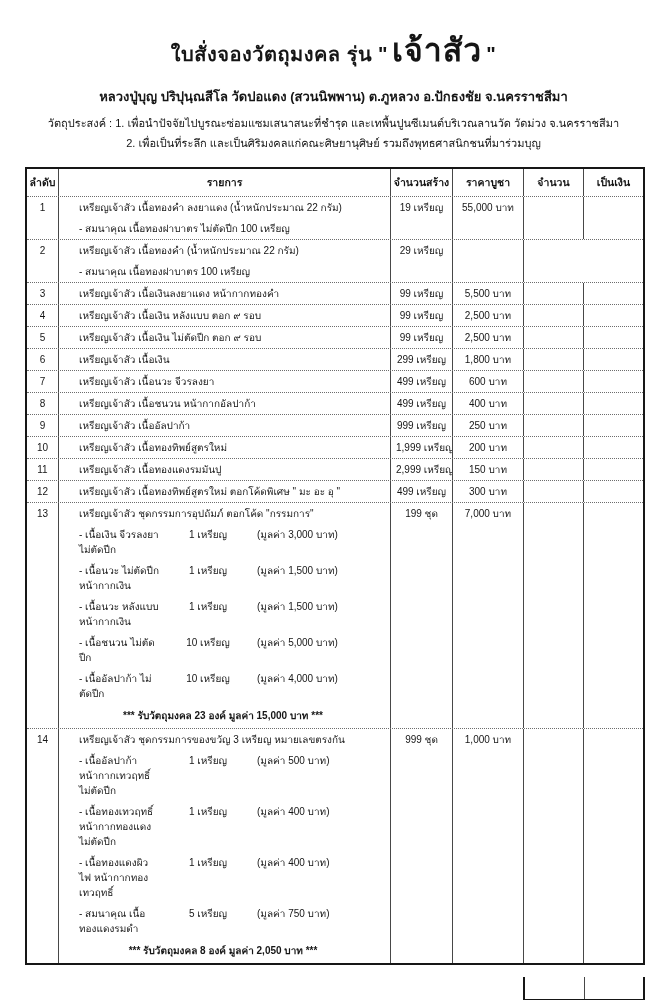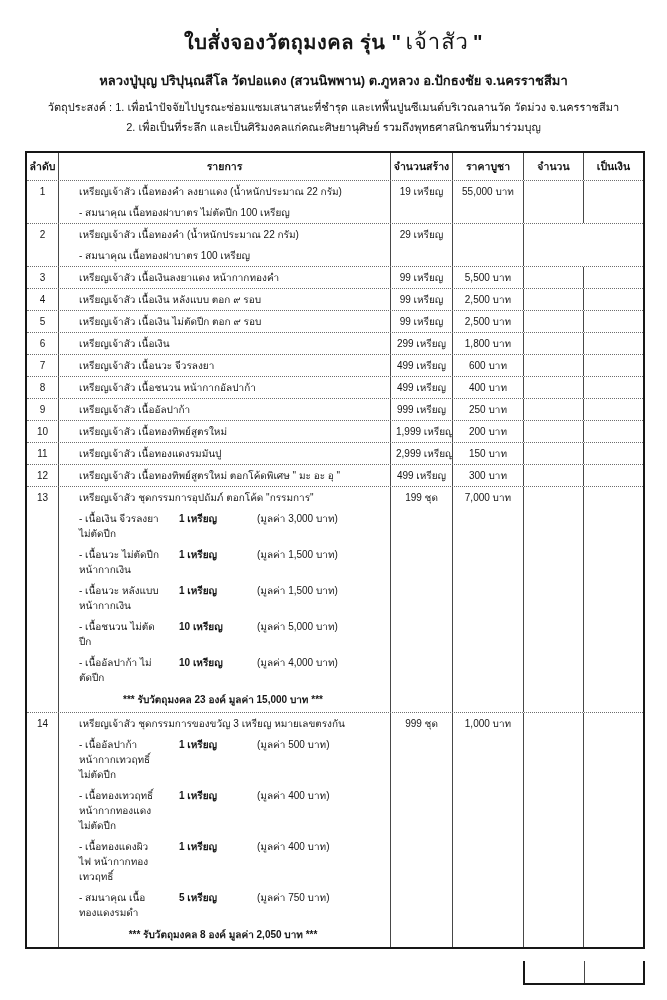--- a/index.html
+++ b/index.html
@@ -4,40 +4,40 @@
 <style>
   * { margin:0; padding:0; box-sizing:border-box; }
   html,body { background:#e8e8e8; }
   .page {
     width:667px; height:1000px; margin:0 auto; background:#ffffff;
     font-family:"Liberation Sans", sans-serif; color:#151515;
     overflow:hidden; position:relative;
   }
   
   .title { text-align:center; padding-top:24px; font-size:20px; font-weight:bold; letter-spacing:.5px; }
-  .title .brand { font-size:22px; font-weight:400; letter-spacing:1px; padding:0 4px; }
+  .title .brand { font-size:32px; font-weight:700; letter-spacing:1px; padding:0 4px; }
   .temple { text-align:center; font-weight:bold; font-size:13px; margin-top:11px; }
   .purpose { text-align:center; font-size:11px; margin-top:8px; line-height:1.6; }
   .purpose div { margin-top:2px; }
   
   .table {
     margin:15px 22px 12px 25px; width:620px;
     border:2px solid #161616; font-size:10px;
   }
   .trow { display:grid; grid-template-columns:31px 332px 62px 71px 60px 60px; }
   .trow + .trow { border-top:1px dotted #6d6d6d; }
   .c { border-left:1px solid #474747; padding:3px 5px; line-height:15px; }
   .c:first-child { border-left:none; }
   .hrow .c { font-weight:bold; text-align:center; font-size:10.5px; padding:6px 2px; }
   .no { text-align:center; }
   .qty, .price { text-align:center; white-space:nowrap; }
   .desc { padding-left:20px; }
   .subline { margin-top:6px; }
   .itemrow { display:grid; grid-template-columns:1fr 58px 128px; column-gap:20px; margin-top:6px; }
-  .itemrow .iqty { text-align:left; white-space:nowrap;font-weight:bold; }
+  .itemrow .iqty { text-align:center; white-space:nowrap; }
   .itemrow .ival { white-space:nowrap; }
   .settotal { text-align:center; font-weight:bold; margin:7px 18px 2px 0; }
   
   .totalbox {
     margin:0 22px 0 auto; width:122px; height:24px;
     border:2px solid #161616; border-top:none; display:flex;
   }
   .tb-cell { flex:1; }
   .tb-cell + .tb-cell { border-left:1px solid #474747; }
   

